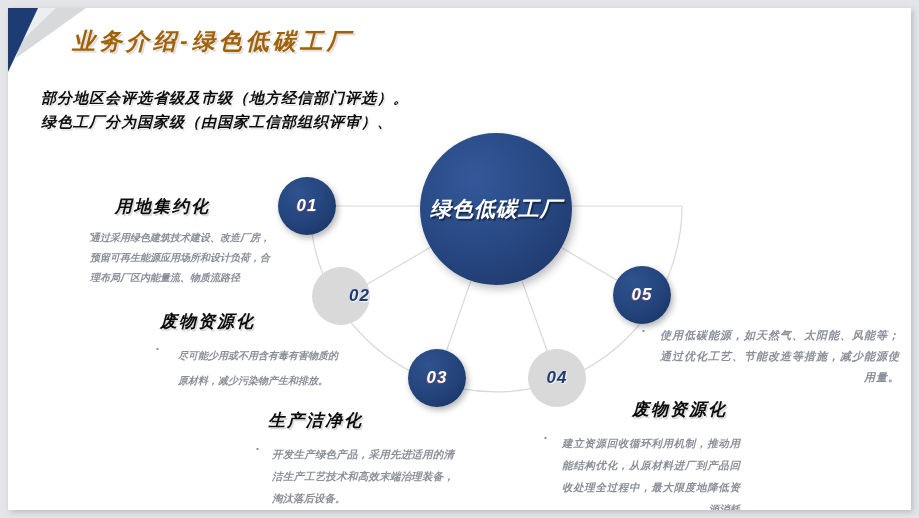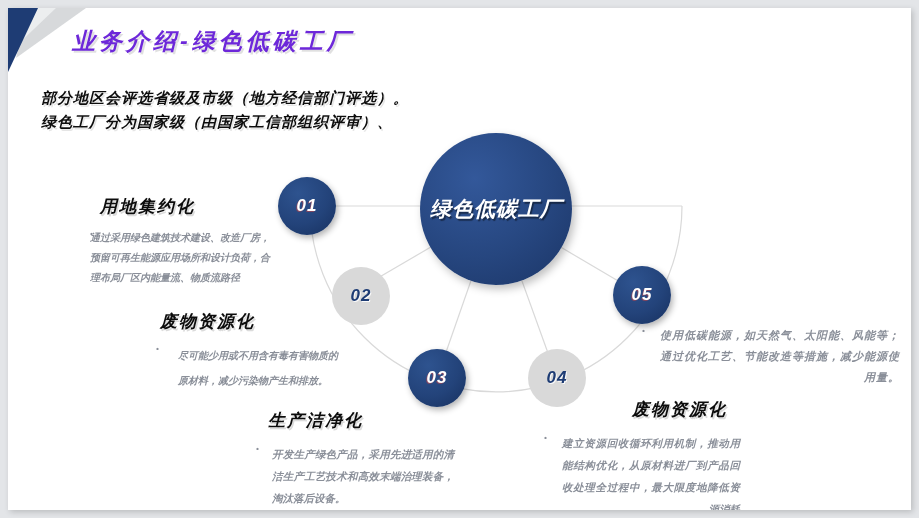--- a/index.html
+++ b/index.html
@@ -13,21 +13,21 @@
     background:#ffffff;
     box-shadow:2px 2px 6px rgba(0,0,0,0.18);
     overflow:hidden;
   }
   
   .corner-svg { position:absolute; left:0; top:0; }
   
   .slide-title {
     position:absolute; left:64px; top:18px;
     font-size:23px; font-weight:bold; font-style:italic;
-    letter-spacing:4px; color:#6d28d9;
+    letter-spacing:4px; color:#a16207;
     text-shadow:2px 2px 0 rgba(0,0,0,0.12);
     white-space:nowrap;
   }
   .subtitle {
     position:absolute; left:33px; top:78px;
     font-size:15px; font-weight:bold; font-style:italic;
     line-height:24px; letter-spacing:1px; color:#0d0d0d;
     text-shadow:1.5px 1.5px 0 rgba(0,0,0,0.10);
     white-space:nowrap;
   }
@@ -63,32 +63,32 @@
     color:#ffffff;
     box-shadow:2px 3px 6px rgba(0,0,0,0.30);
     text-shadow:-1px 1px 0 rgba(205,70,70,0.55);
   }
   .num-circle.gray {
     background:#d9d9d9;
     color:#1e3c74;
     text-shadow:1px 1px 0 rgba(255,255,255,0.85);
   }
   .c01 { left:270px; top:169px; }
-  .c02 { left:324px; top:259px; }
+  .c02 { left:304px; top:259px;justify-content:flex-end; }
   .c03 { left:400px; top:341px; }
   .c04 { left:520px; top:341px; }
   .c05 { left:605px; top:258px; }
   
   .sec-title {
     position:absolute;
     font-size:17px; font-weight:bold; font-style:italic;
     letter-spacing:2px; color:#0c0c0c; white-space:nowrap;
     text-shadow:1.5px 1.5px 0 rgba(110,110,110,0.25);
   }
-  .s01-title { left:92px;  top:187px;font-family:Liberation Mono, monospace; }
+  .s01-title { left:107px;  top:187px;font-family:Liberation Mono, monospace; }
   .s02-title { left:152px; top:302px; }
   .s03-title { left:260px; top:401px; }
   .s04-title { left:624px; top:390px; }
   .s05-title { left:712px; top:287px; }
   .sec-desc { position:absolute; color:#8a8f99; font-weight:bold; font-style:italic; }
   .sec-desc .bullet { position:absolute; left:0; top:1px; font-size:8px; }
   .sec-desc p { margin:0; }
   .s01-desc { left:82px;  top:220px; width:180px; }
   .s01-desc p { margin-left:0; font-size:10px;   line-height:20px; text-align:justify; }
   .s02-desc { left:148px; top:335px; width:190px; }

